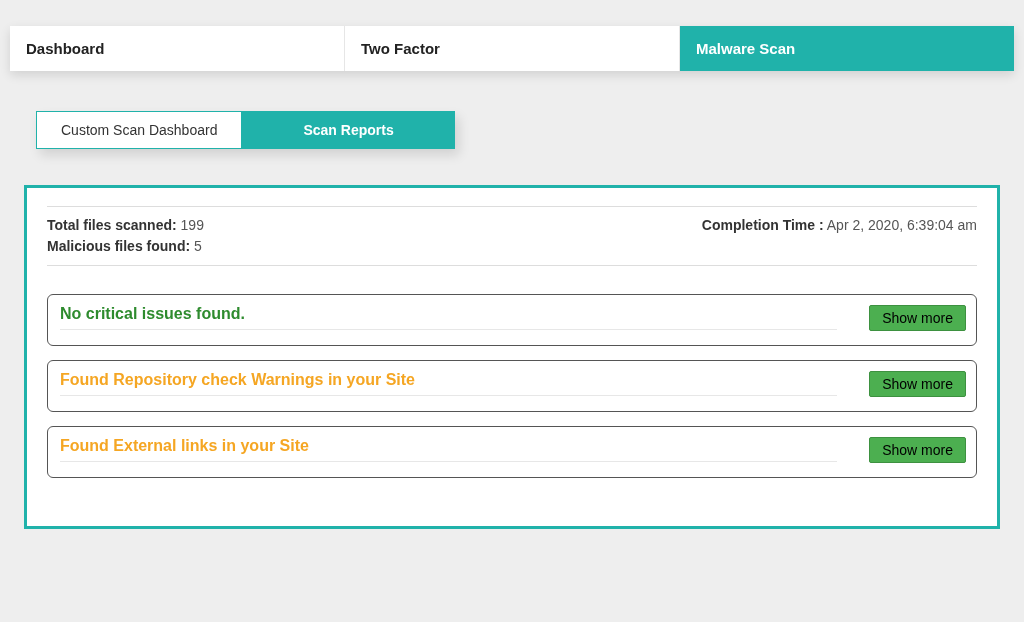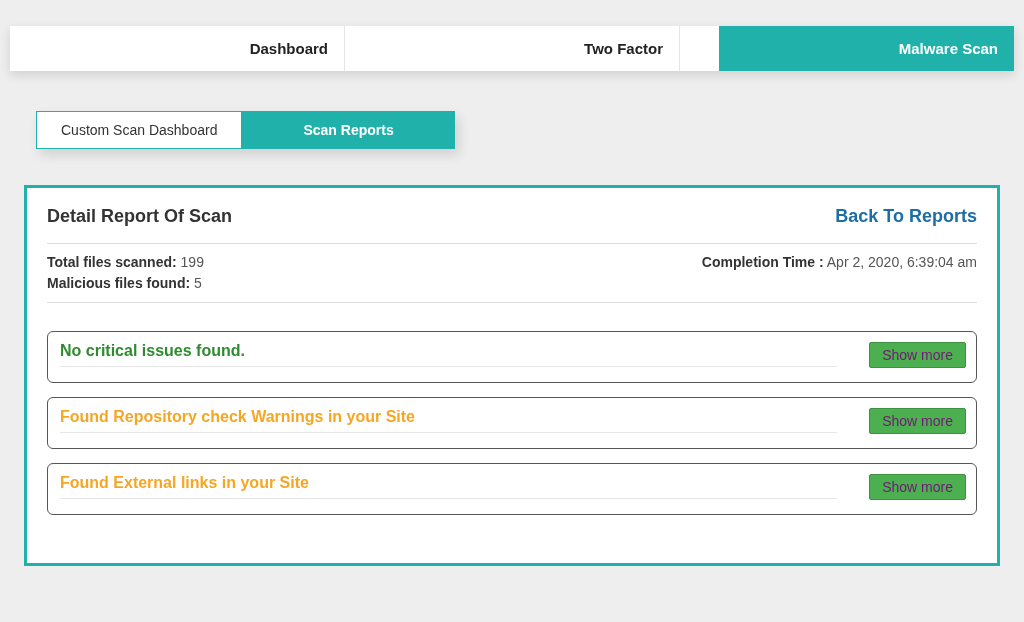--- a/index.html
+++ b/index.html
@@ -14,29 +14,28 @@
   }
   
   .main-tabs {
     display: flex;
     margin: 26px 10px 0 10px;
     box-shadow: 0 4px 10px rgba(0,0,0,0.12);
     background: #fff;
   }
   .main-tab {
     flex: 1;
-    text-align: right;
+    text-align: left;
     padding: 14px 16px;
     font-size: 15px;
     font-weight: 600;
     color: #222;
     background: #fff;
     border-right: 1px solid #e6e6e6;
     cursor: pointer;
-    margin-left: 39px;
   }
   .main-tab:last-child { border-right: none; }
   .main-tab.active {
     background: #20b2aa;
     color: #fff;
   }
 
   
   .sub-tabs {
     display: flex;
@@ -115,21 +114,21 @@
   .issue-title {
     font-size: 16px;
     font-weight: 600;
     padding-bottom: 6px;
     border-bottom: 1px solid #e7e7e7;
   }
   .issue-ok .issue-title { color: #2e8b2e; }
   .issue-warn .issue-title { color: #f5a623; }
   .show-more {
     background: #4caf50;
-    color: #701a75;
+    color: #000000;
     border: 1px solid #3d9140;
     padding: 4px 12px;
     font-size: 14px;
     cursor: pointer;
     border-radius: 2px;
     white-space: nowrap;
   }
 </style>
 </head>
 <body>
@@ -139,24 +138,20 @@
   <div class="main-tab">Two Factor</div>
   <div class="main-tab active">Malware Scan</div>
 </div>
 
 <div class="sub-tabs">
   <div class="sub-tab">Custom Scan Dashboard</div>
   <div class="sub-tab active">Scan Reports</div>
 </div>
 
 <div class="panel">
-  <div class="panel-header">
-    <div class="panel-title">Detail Report Of Scan</div>
-    <div class="back-link">Back To Reports</div>
-  </div>
 
   <div class="summary">
     <div class="left-col">
       <div>
         <b>Total files scanned:</b>
         <span>199</span>
       </div>
       <div>
         <b>Malicious files found:</b>
         <span>5</span>

